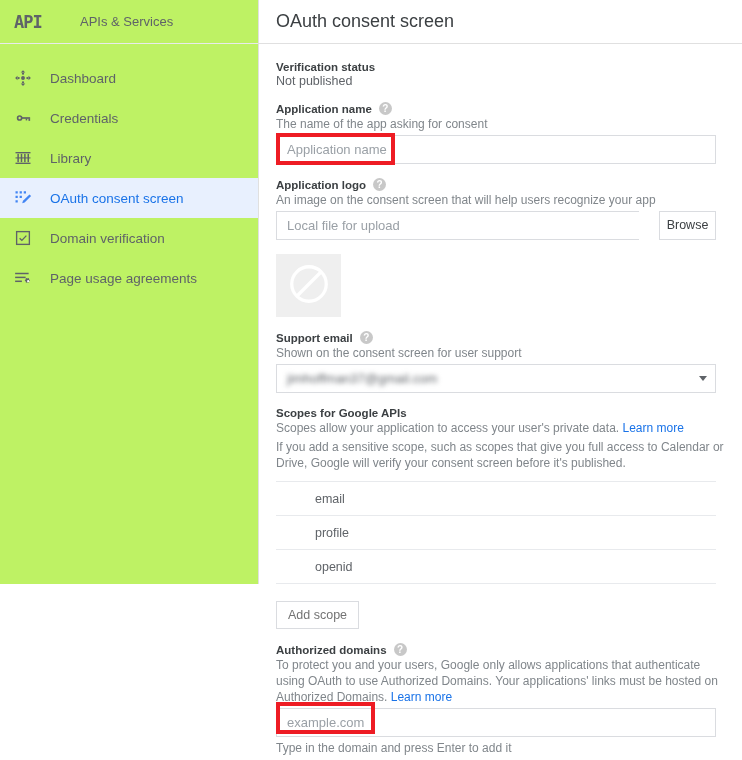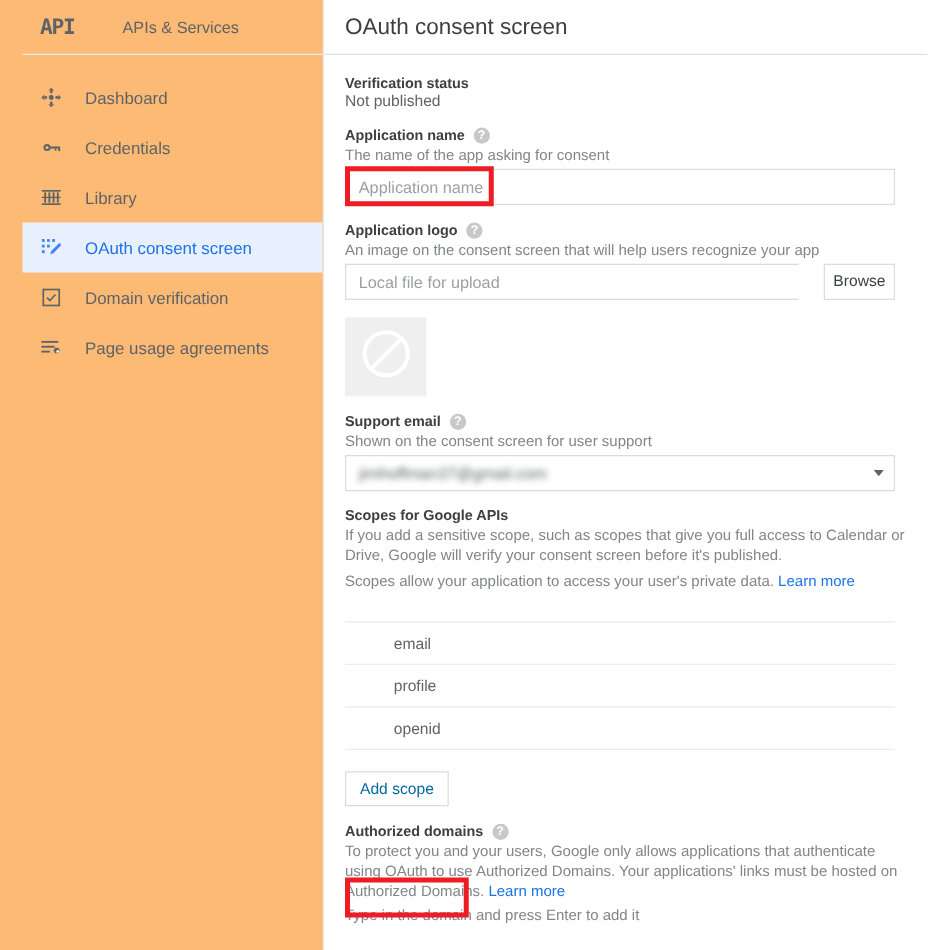--- a/index.html
+++ b/index.html
@@ -19,26 +19,25 @@
     display: flex;
     width: 742px;
     height: 760px;
     position: relative;
   }
 
   
   .sidebar {
     width: 259px;
     min-width: 259px;
-    height: 760px;
-    background: #fdba74;
+    height: 584px;
+    background: #bef264;
     border-right: 1px solid #e0e0e0;
     box-sizing: border-box;
     position: relative;
-    padding-left: 18px;
   }
   .brand {
     height: 44px;
     display: flex;
     align-items: center;
     padding-left: 14px;
     box-sizing: border-box;
     border-bottom: 1px solid #e8eaed;
   }
   .brand-logo {
@@ -225,42 +224,42 @@
   .caret {
     width: 0;
     height: 0;
     border-left: 4px solid transparent;
     border-right: 4px solid transparent;
     border-top: 5px solid #5f6368;
   }
 
   .scope-table {
     width: 440px;
-    margin-top: 24px;
+    margin-top: 10px;
     border-top: 1px solid #e8eaed;
   }
   .scope-row {
     height: 34px;
     display: flex;
     align-items: center;
     padding-left: 39px;
     box-sizing: border-box;
     border-bottom: 1px solid #e8eaed;
     font-size: 12.5px;
     color: #5f6368;
     cursor: pointer;
   }
 
   .add-scope-btn {
     margin-top: 17px;
     display: inline-block;
     border: 1px solid #dadce0;
     background: #fff;
     font-size: 12.5px;
-    color: #0369a1;
+    color: #737373;
     padding: 6px 11px;
     cursor: pointer;
   }
 
   
   .redbox {
     position: absolute;
     border: 4px solid #ee1c24;
     box-sizing: border-box;
     pointer-events: none;
@@ -416,25 +415,25 @@
       <div class="helper-text tight">Shown on the consent screen for user support</div>
       <div class="select-row">
         <span class="select-value">jimhoffman37@gmail.com</span>
         <span class="caret"></span>
       </div>
 
       
       <div class="field-label">
         <span>Scopes for Google APIs</span>
       </div>
-      <div class="helper-text">If you add a sensitive scope, such as scopes that give you full access to Calendar or Drive, Google will verify your consent screen before it's published.</div>
       <div class="helper-text tight">
         <span>Scopes allow your application to access your user's private data.</span>
         <span class="link">Learn more</span>
       </div>
+      <div class="helper-text">If you add a sensitive scope, such as scopes that give you full access to Calendar or Drive, Google will verify your consent screen before it's published.</div>
 
       <div class="scope-table">
         <div class="scope-row">
           <span>email</span>
         </div>
         <div class="scope-row">
           <span>profile</span>
         </div>
         <div class="scope-row">
           <span>openid</span>
@@ -445,20 +444,21 @@
 
       
       <div class="field-label">
         <span>Authorized domains</span>
         <span class="help-icon">?</span>
       </div>
       <div class="helper-text tight">
         <span>To protect you and your users, Google only allows applications that authenticate using OAuth to use Authorized Domains. Your applications' links must be hosted on Authorized Domains.</span>
         <span class="link">Learn more</span>
       </div>
+      <div class="text-input">example.com</div>
       <div class="helper-text" style="margin-top:3px;">Type in the domain and press Enter to add it</div>
 
     </div>
   </div>
 
   <div class="redbox" id="redbox-appname"></div>
   <div class="redbox" id="redbox-domain"></div>
 
 </div>
 

